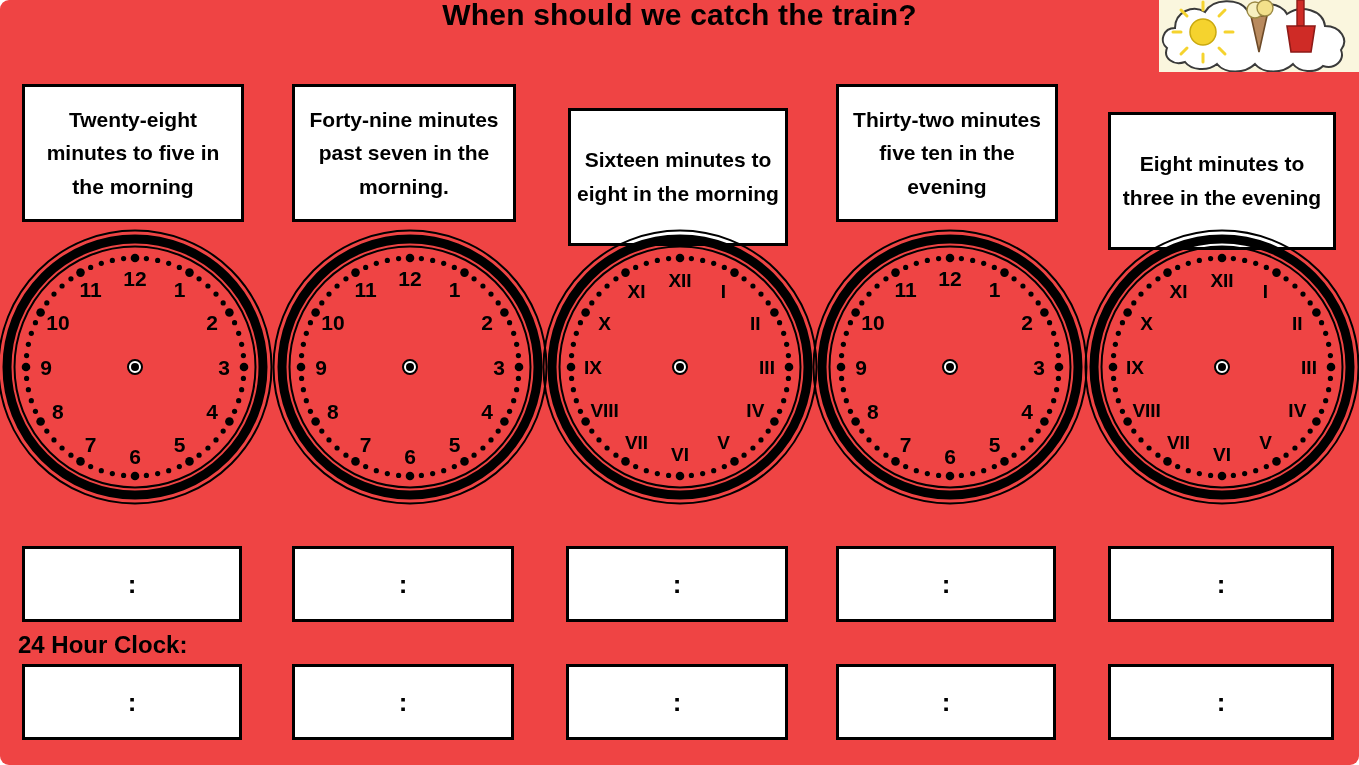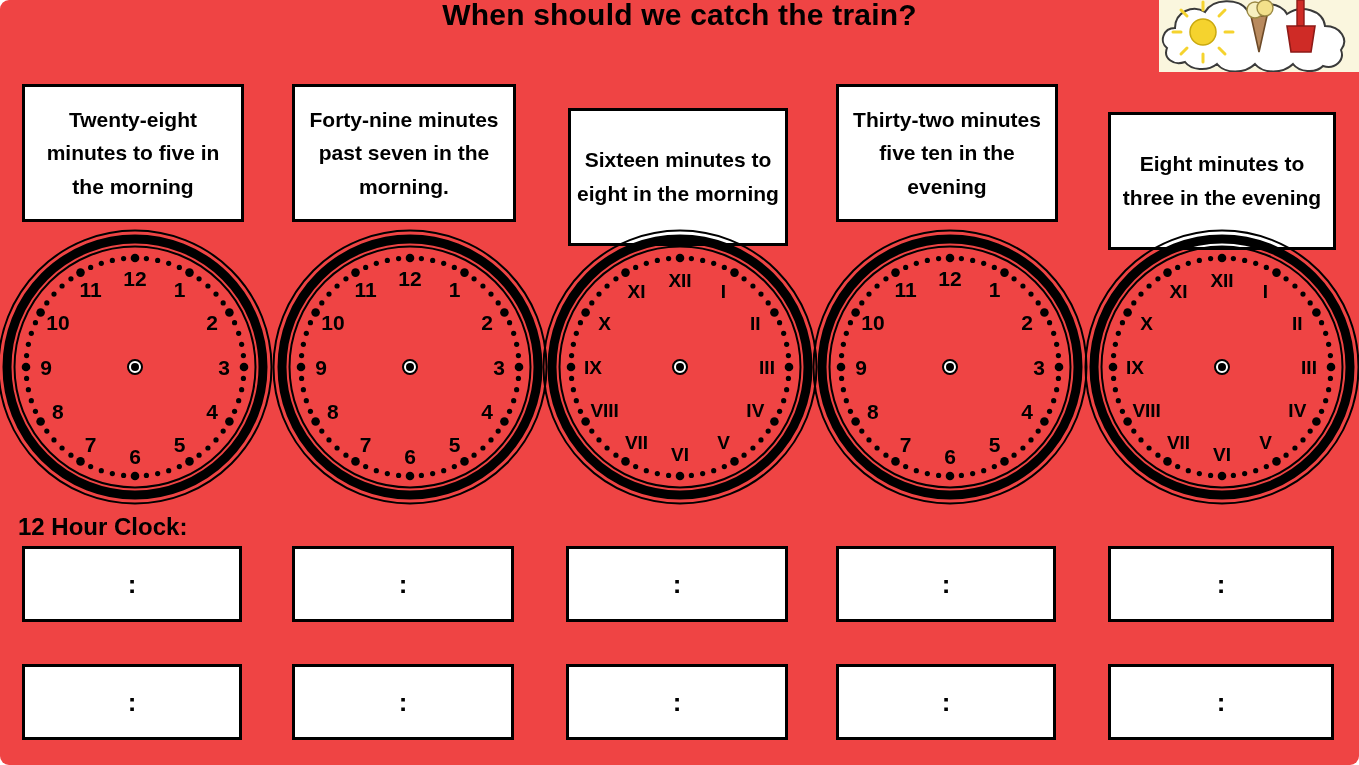--- a/index.html
+++ b/index.html
@@ -126,21 +126,21 @@
       <g>
         <rect x="138" y="0" width="7" height="26" fill="#cf2b26" stroke="#8d1a17" stroke-width="1.4"></rect>
         <path d="M128,26 L156,26 L152,52 L132,52 Z" fill="#cf2b26" stroke="#8d1a17" stroke-width="1.6"></path>
       </g>
     </svg>
   </div>
 
   <div class="worksheet-title">When should we catch the train?</div>
 
 
-  <div class="section-label" id="label-12h">12 Hour Clock:</div>
+  <div class="section-label" id="label-24h">24 Hour Clock:</div>
 
   <div id="columns-host">
       <div class="time-box" style="left: 22px; top: 84px; width: 222px; height: 138px;">
         <span>Twenty-eight minutes to five in the morning</span>
       </div>
       <div class="clock-wrap" style="left: -4px; top: 228px; width: 278px; height: 278px;"><svg width="278" height="278" viewBox="0 0 278 278">
           <circle cx="139" cy="139" r="136.5" fill="none" stroke="#000" stroke-width="2"></circle>
           <circle cx="139" cy="139" r="128" fill="none" stroke="#000" stroke-width="9"></circle>
           <circle cx="139" cy="139" r="120.5" fill="none" stroke="#000" stroke-width="2"></circle>
           <circle cx="139" cy="30" r="4.3" fill="#000"></circle>

